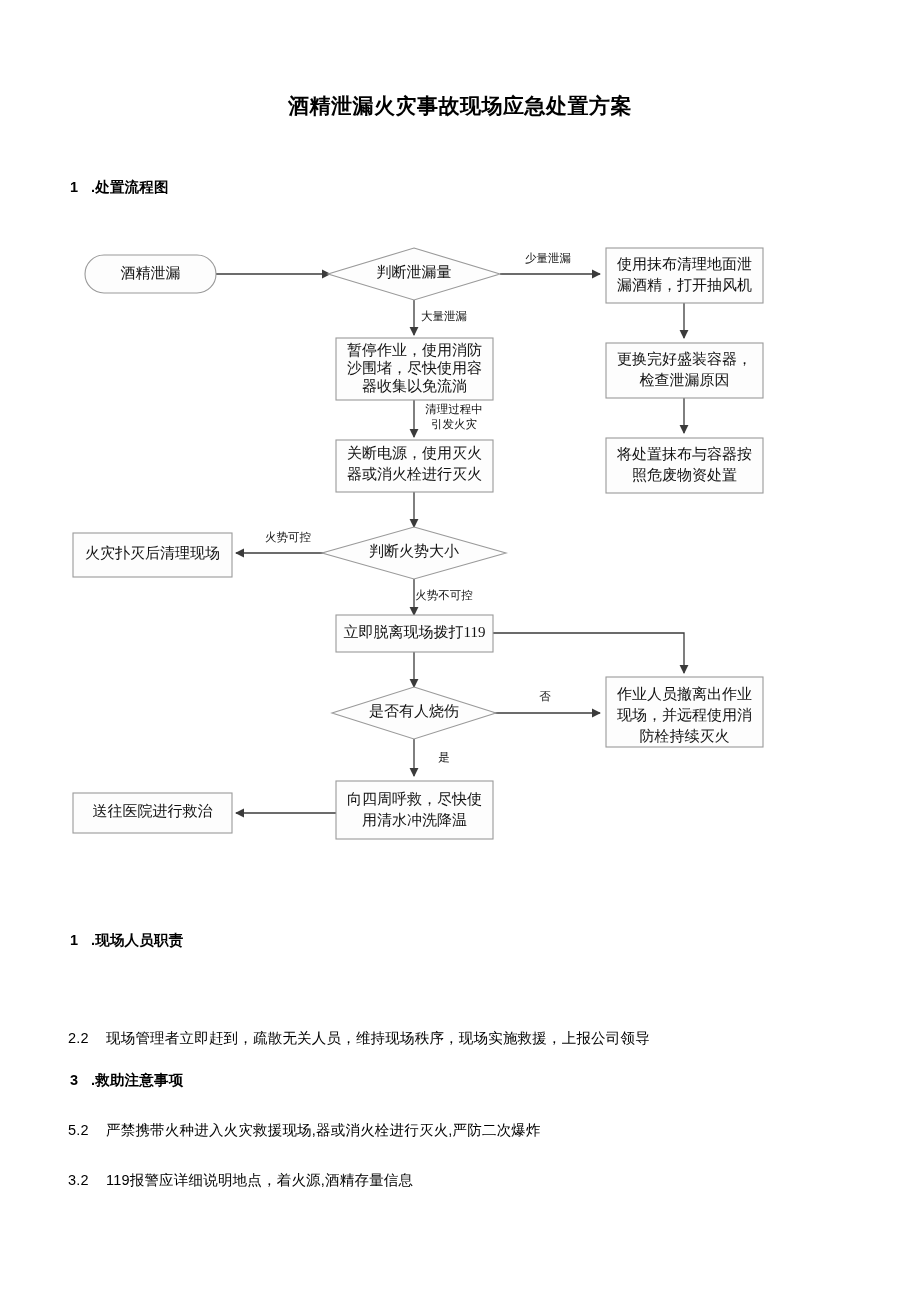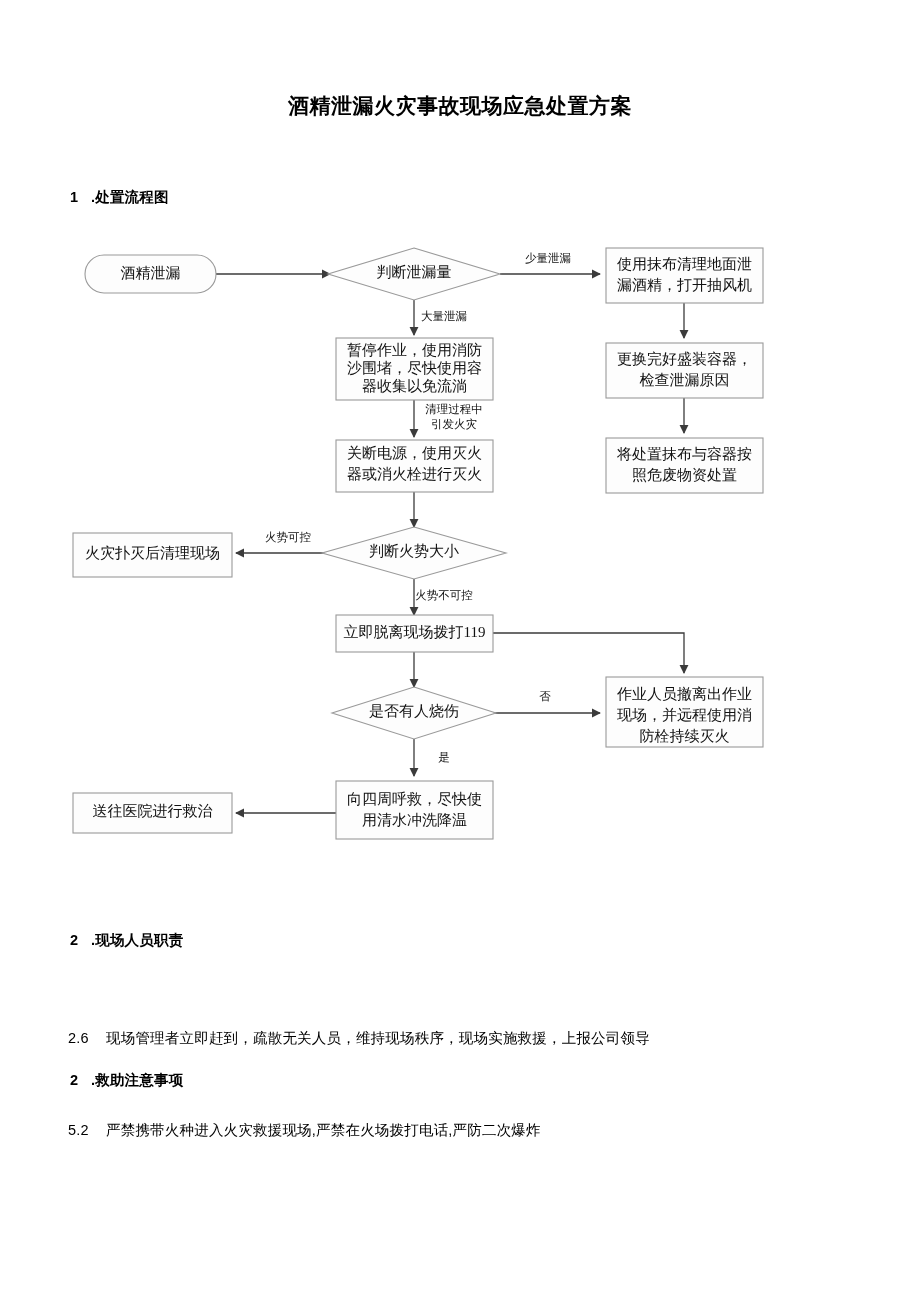--- a/index.html
+++ b/index.html
@@ -107,21 +107,21 @@
     dominant-baseline: middle;
   }
 </style>
 </head>
 <body>
 
 <div class="page">
 
   <div class="doc-title">酒精泄漏火灾事故现场应急处置方案</div>
 
-  <div class="section-heading" id="s1h" style="top:188px;">1   .处置流程图</div>
+  <div class="section-heading" id="s1h" style="top:178px;">1   .处置流程图</div>
 
   <div class="flow-wrap">
     <svg class="flow" viewBox="0 0 920 640" xmlns="http://www.w3.org/2000/svg">
       <defs>
         <marker id="arrow" viewBox="0 0 10 10" refX="9" refY="5" markerWidth="7" markerHeight="7" orient="auto-start-reverse">
           <path d="M 0 0 L 10 5 L 0 10 z" fill="#3b3b3b"></path>
         </marker>
       </defs>
 
       <path class="edge" d="M 216 49 L 330 49" marker-end="url(#arrow)"></path>
@@ -234,27 +234,30 @@
         <text class="node-text" x="414.5" y="597">用清水冲洗降温</text>
       </g>
 
       <g>
         <rect class="node-box" x="73" y="568" width="159" height="40"></rect>
         <text class="node-text" x="152.5" y="588">送往医院进行救治</text>
       </g>
     </svg>
   </div>
 
-  <div class="section-heading" id="sec2-heading">2   .现场人员职责</div>
+  <div class="section-heading" id="sec2-heading">1   .现场人员职责</div>
 
 
   <div class="para" id="p22">
-    <span class="num">2.6</span><span>现场管理者立即赶到，疏散无关人员，维持现场秩序，现场实施救援，上报公司领导</span>
-  </div>
-
-  <div class="section-heading" id="sec3-heading">2   .救助注意事项</div>
+    <span class="num">2.2</span><span>现场管理者立即赶到，疏散无关人员，维持现场秩序，现场实施救援，上报公司领导</span>
+  </div>
+
+  <div class="section-heading" id="sec3-heading">3   .救助注意事项</div>
 
   <div class="para" id="p31">
-    <span class="num">5.2</span><span>严禁携带火种进入火灾救援现场,严禁在火场拨打电话,严防二次爆炸</span>
-  </div>
-
+    <span class="num">5.2</span><span>严禁携带火种进入火灾救援现场,器或消火栓进行灭火,严防二次爆炸</span>
+  </div>
+
+  <div class="para" id="p32">
+    <span class="num">3.2</span><span>119报警应详细说明地点，着火源,酒精存量信息</span>
+  </div>
 
 </div>
 
 </body></html>

